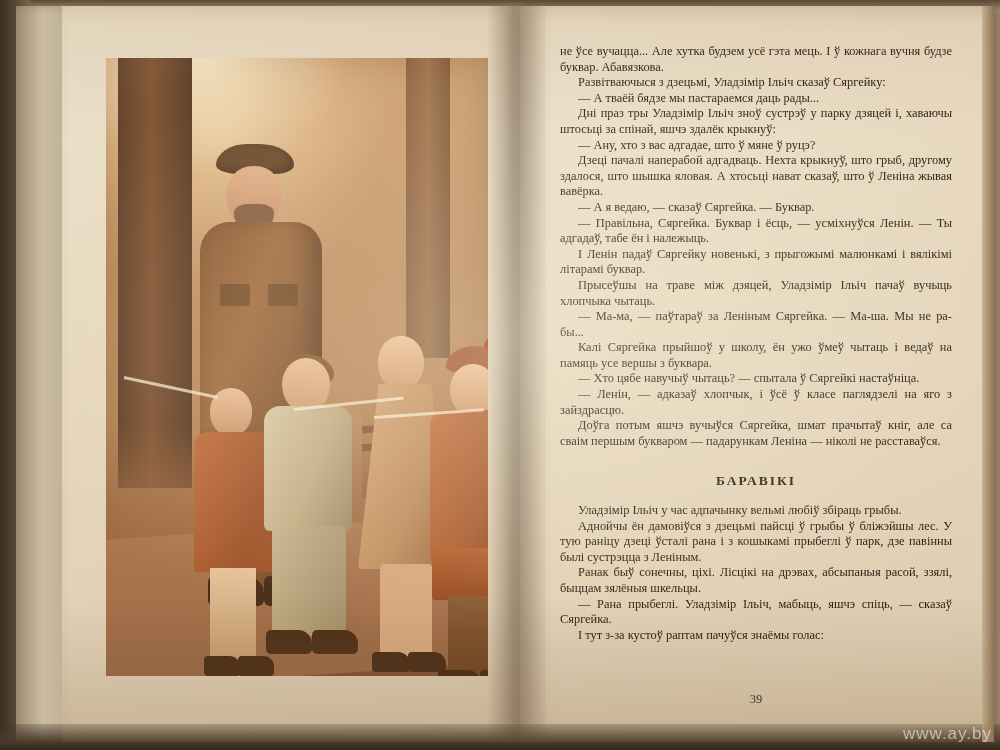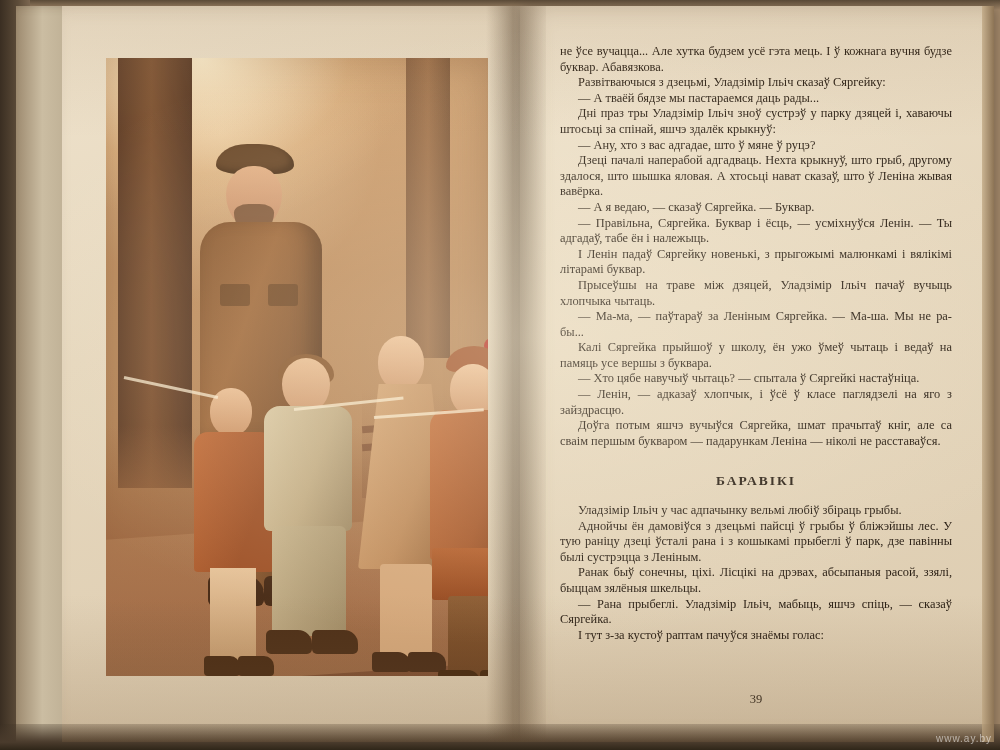--- a/index.html
+++ b/index.html
@@ -428,21 +428,21 @@
     background: linear-gradient(90deg, rgba(190,165,128,0.7) 0%, #8d7455 100%);
     z-index: 8;
   }
 
   
   .watermark {
     position: absolute;
     right: 8px;
     bottom: 6px;
     font-family: "Liberation Sans", sans-serif;
-    font-size: 10px;
+    font-size: 17px;
     color: rgba(255,255,255,0.55);
     letter-spacing: 1px;
     z-index: 20;
   }
 </style>
 </head>
 <body>
 
 <div id="page">
 

